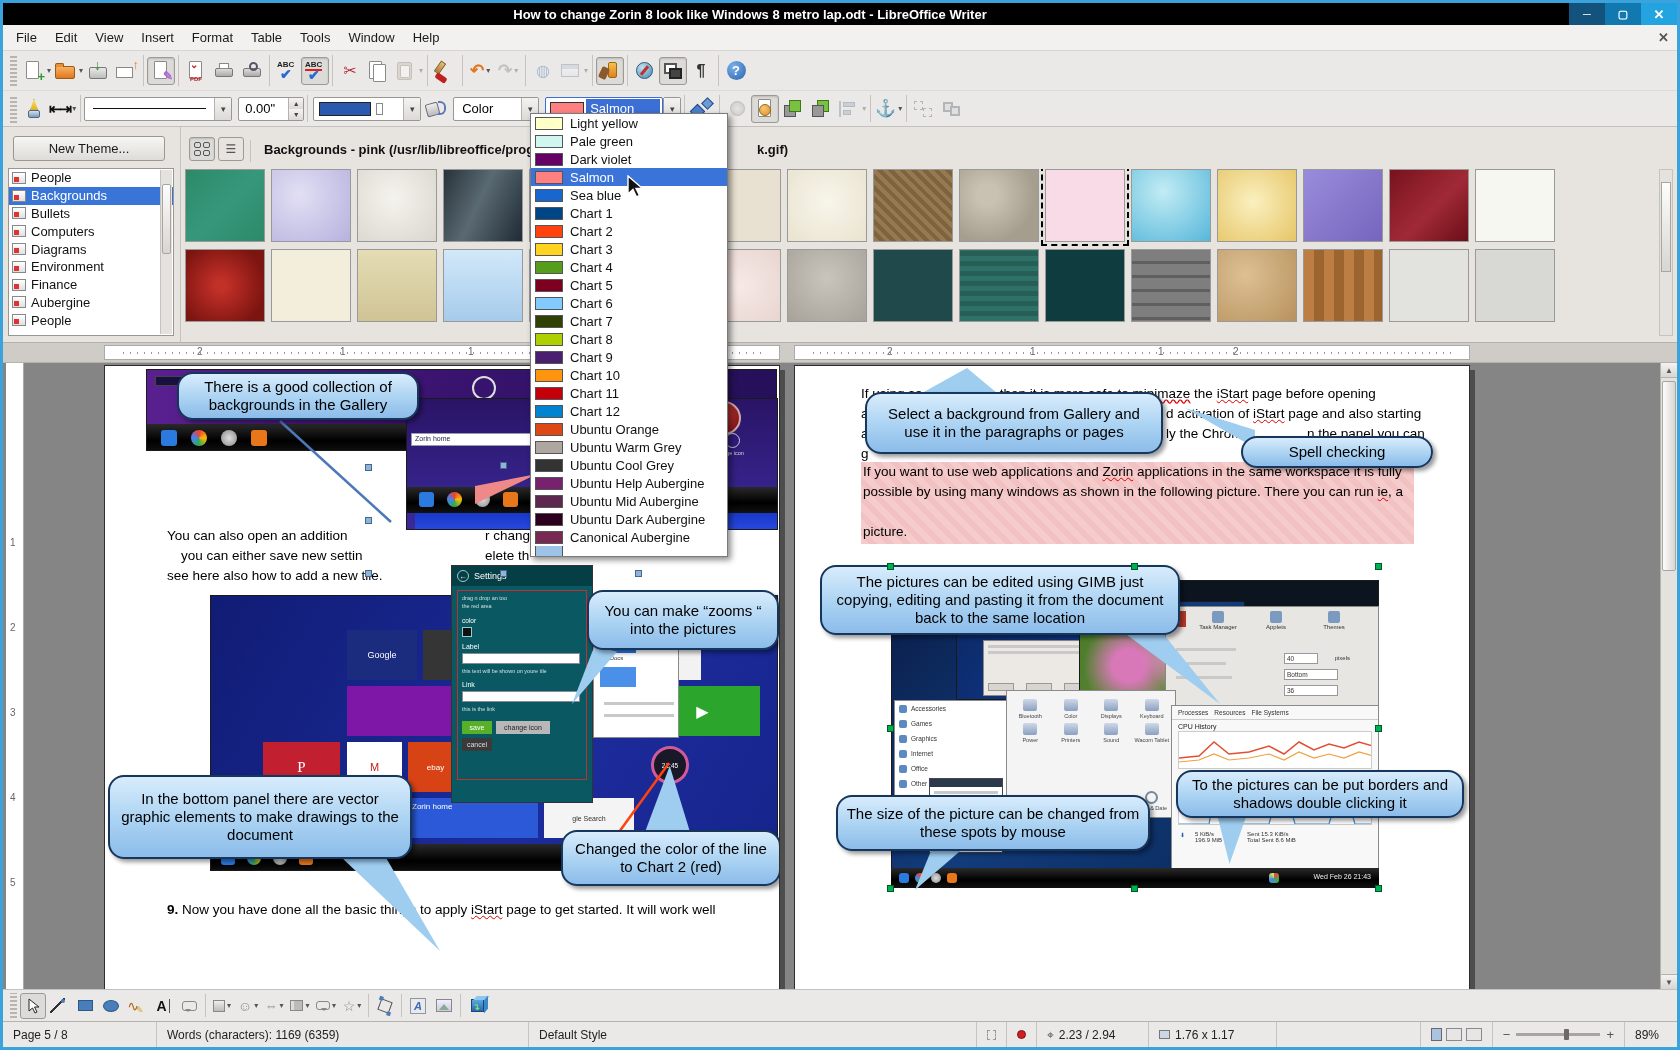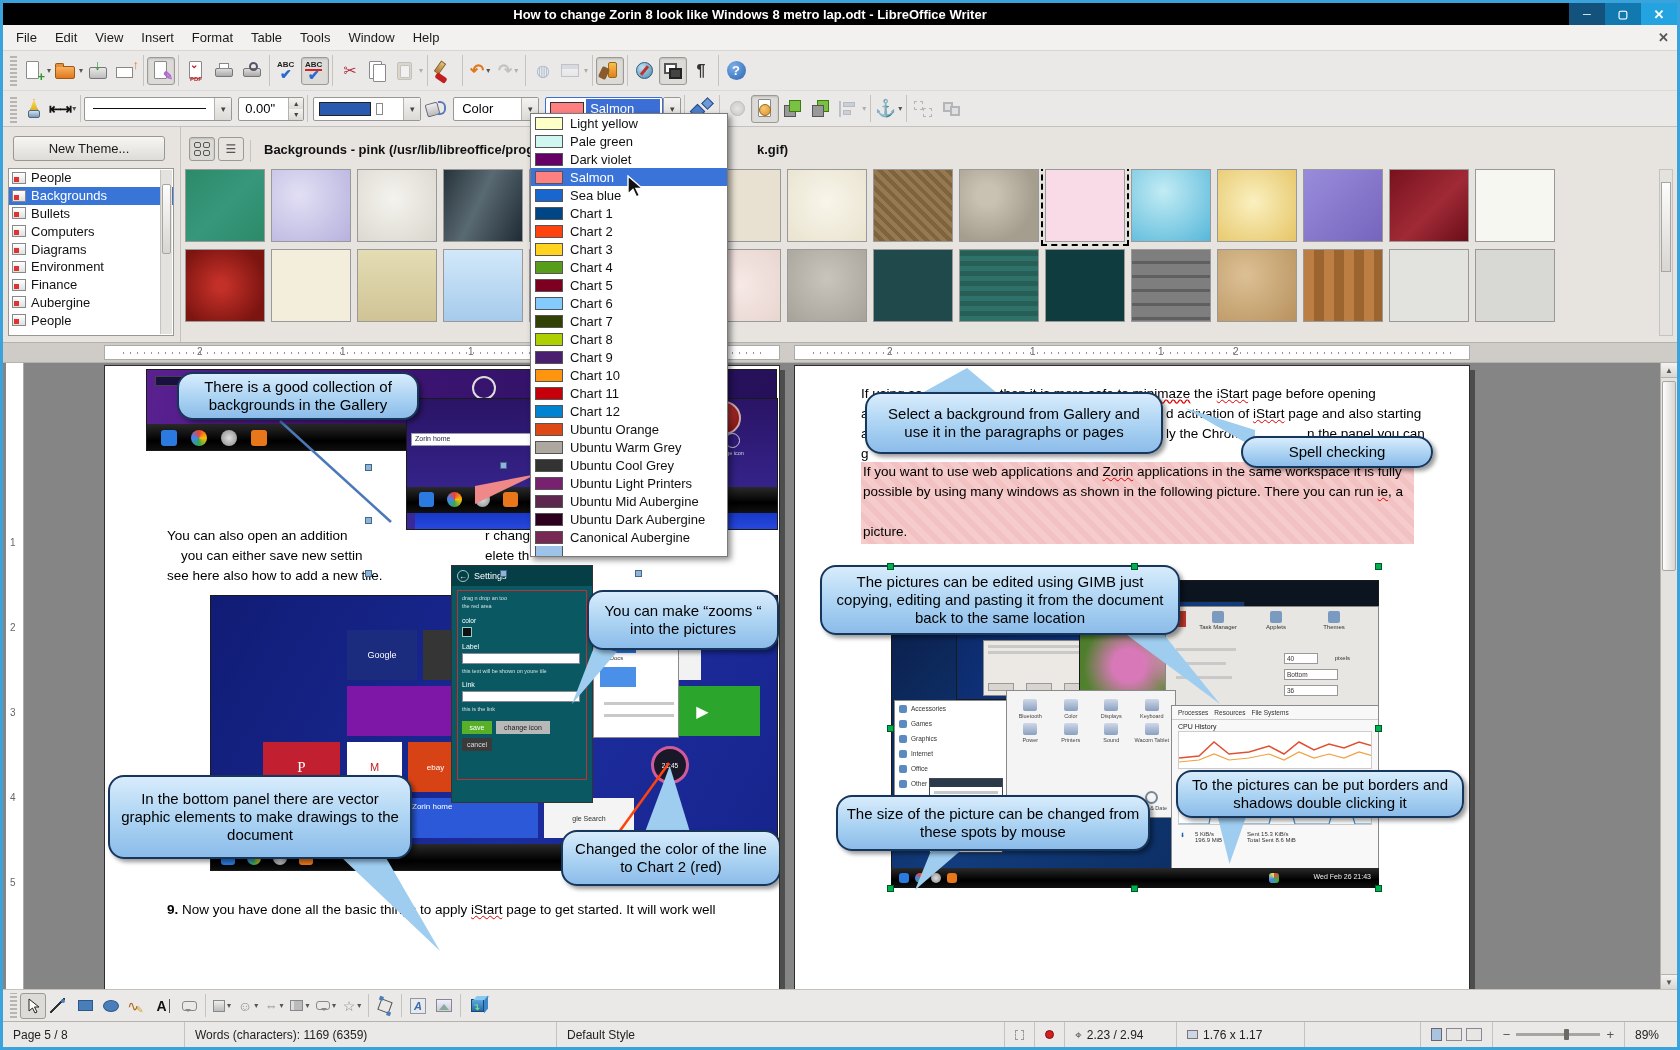--- a/index.html
+++ b/index.html
@@ -928,21 +928,21 @@
     <span class="dbtn">
         <span style="width:13px;height:13px;background:linear-gradient(#5aa8e0,#2a68a8);border:1px solid #1a4878;position:relative">
           <span style="position:absolute;left:3px;top:-4px;width:13px;height:4px;background:#8ac8f0;transform:skewX(-40deg)"></span>
           <span style="position:absolute;right:-5px;top:-2px;width:4px;height:13px;background:#3a88c8;transform:skewY(-50deg)"></span>
           <span style="position:absolute;left:1px;top:2px;color:#7ae07a;font-size:9px;font-weight:bold">↴</span>
         </span>
       </span>
   </div>
 
   <div class="statusbar">
-    <span class="sseg" style="width:182px">Page 5 / 8</span>
+    <span class="sseg" style="width:154px">Page 5 / 8</span>
     <span class="sseg" style="width:372px">Words (characters): 1169 (6359)</span>
     <span class="sseg" style="width:448px">Default Style</span>
     <span class="sseg" style="width:30px;justify-content:center">
         <span style="width:12px;height:10px;border:1px dashed #999"></span>
       </span>
     <span class="sseg" style="width:30px;justify-content:center">
         <span style="width:9px;height:9px;border-radius:50%;background:#d02020;border:1px solid #801010"></span>
       </span>
     <span class="sseg" style="width:112px">
         <span style="margin-right:5px;color:#555">⌖</span>
@@ -1067,21 +1067,21 @@
         <span>Ubuntu Warm Grey</span>
       </div>
 
       <div class="crow">
         <span class="sw" style="background: rgb(51, 51, 51);"></span>
         <span>Ubuntu Cool Grey</span>
       </div>
 
       <div class="crow">
         <span class="sw" style="background: rgb(119, 33, 111);"></span>
-        <span>Ubuntu Light Printers</span>
+        <span>Ubuntu Help Aubergine</span>
       </div>
 
       <div class="crow">
         <span class="sw" style="background: rgb(94, 39, 80);"></span>
         <span>Ubuntu Mid Aubergine</span>
       </div>
 
       <div class="crow">
         <span class="sw" style="background: rgb(44, 0, 30);"></span>
         <span>Ubuntu Dark Aubergine</span>

